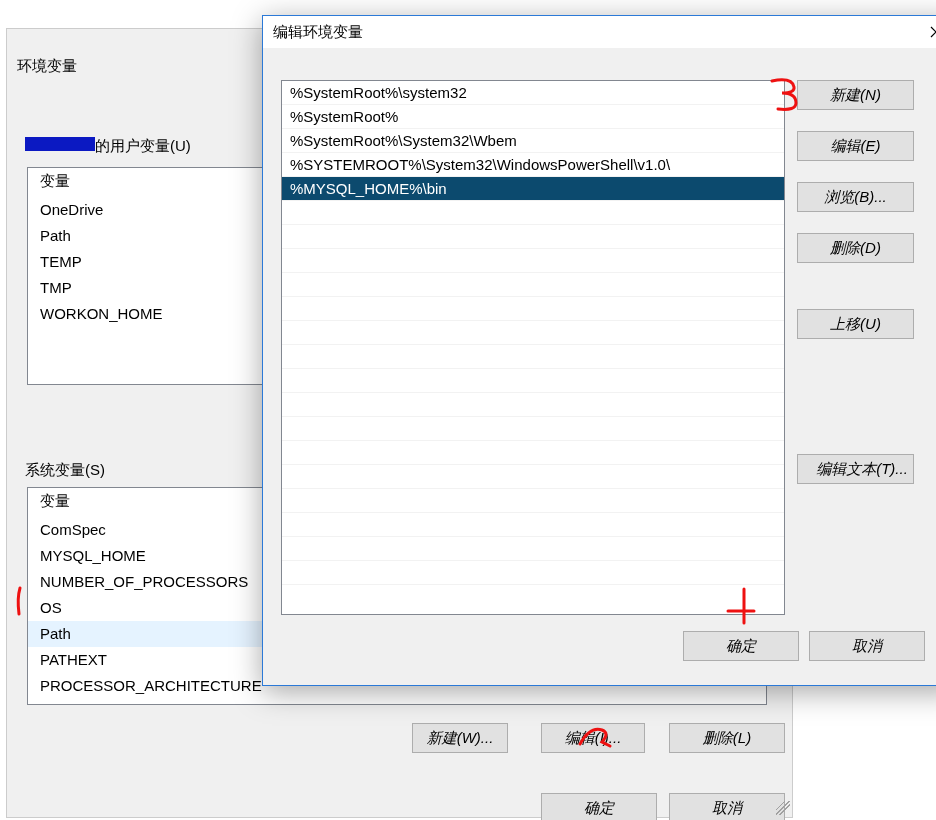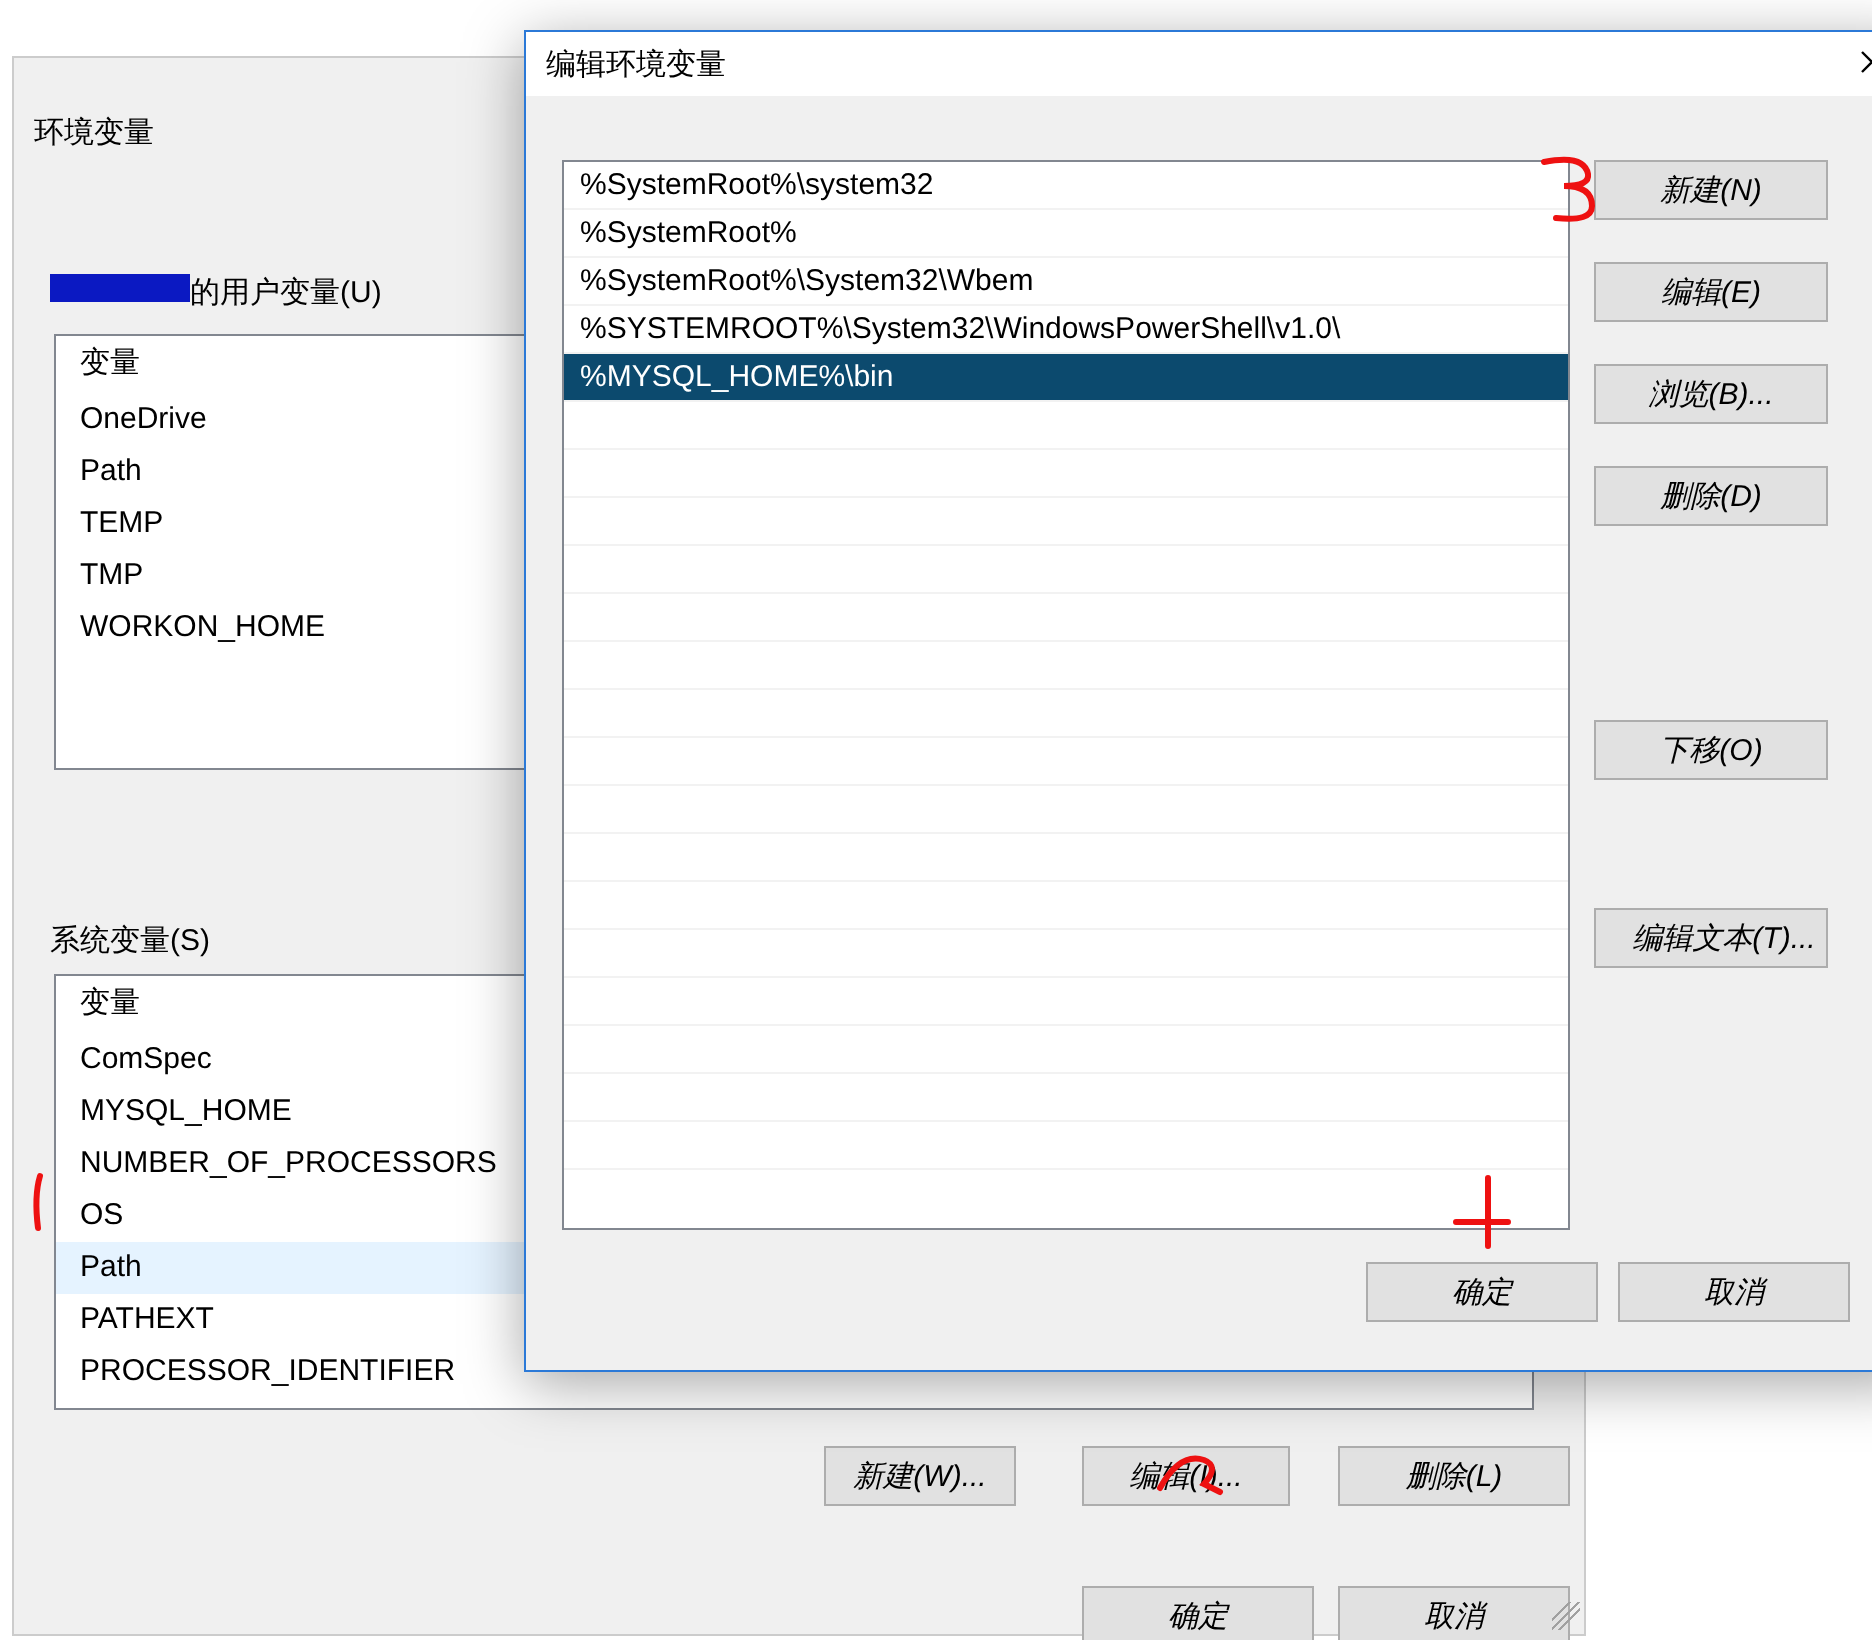--- a/index.html
+++ b/index.html
@@ -215,20 +215,21 @@
 
   <div class="listbox sys-listbox">
     <div class="hdr">变量</div>
     <div id="sys-rows">
         <div class="row">ComSpec</div>
         <div class="row">MYSQL_HOME</div>
         <div class="row">NUMBER_OF_PROCESSORS</div>
         <div class="row">OS</div>
         <div class="row sel">Path</div>
         <div class="row">PATHEXT</div>
+        <div class="row">PROCESSOR_ARCHITECTURE</div>
         <div class="row">PROCESSOR_IDENTIFIER</div>
       </div>
   </div>
 
   <button class="btn env-new-w">新建(W)...</button>
   <button class="btn env-edit-i">编辑(I)...</button>
   <button class="btn env-del-l">删除(L)</button>
   <button class="btn env-ok">确定</button>
   <button class="btn env-cancel">取消</button>
 
@@ -270,21 +271,21 @@
         <div class="prow"></div>
         <div class="prow"></div>
         <div class="prow"></div>
       </div>
   </div>
 
   <button class="btn side-btn b-new">新建(N)</button>
   <button class="btn side-btn b-edit">编辑(E)</button>
   <button class="btn side-btn b-browse">浏览(B)...</button>
   <button class="btn side-btn b-delete">删除(D)</button>
-  <button class="btn side-btn b-down">下移(O)</button>
+  <button class="btn side-btn b-up">上移(U)</button>
   <button class="btn side-btn b-txt">编辑文本(T)...</button>
 
   <button class="btn dlg-ok">确定</button>
   <button class="btn dlg-cancel">取消</button>
 
   <div class="resize-grip"></div>
 </div>
 
 <div class="anno ann-1">
   <svg width="20" height="40">

